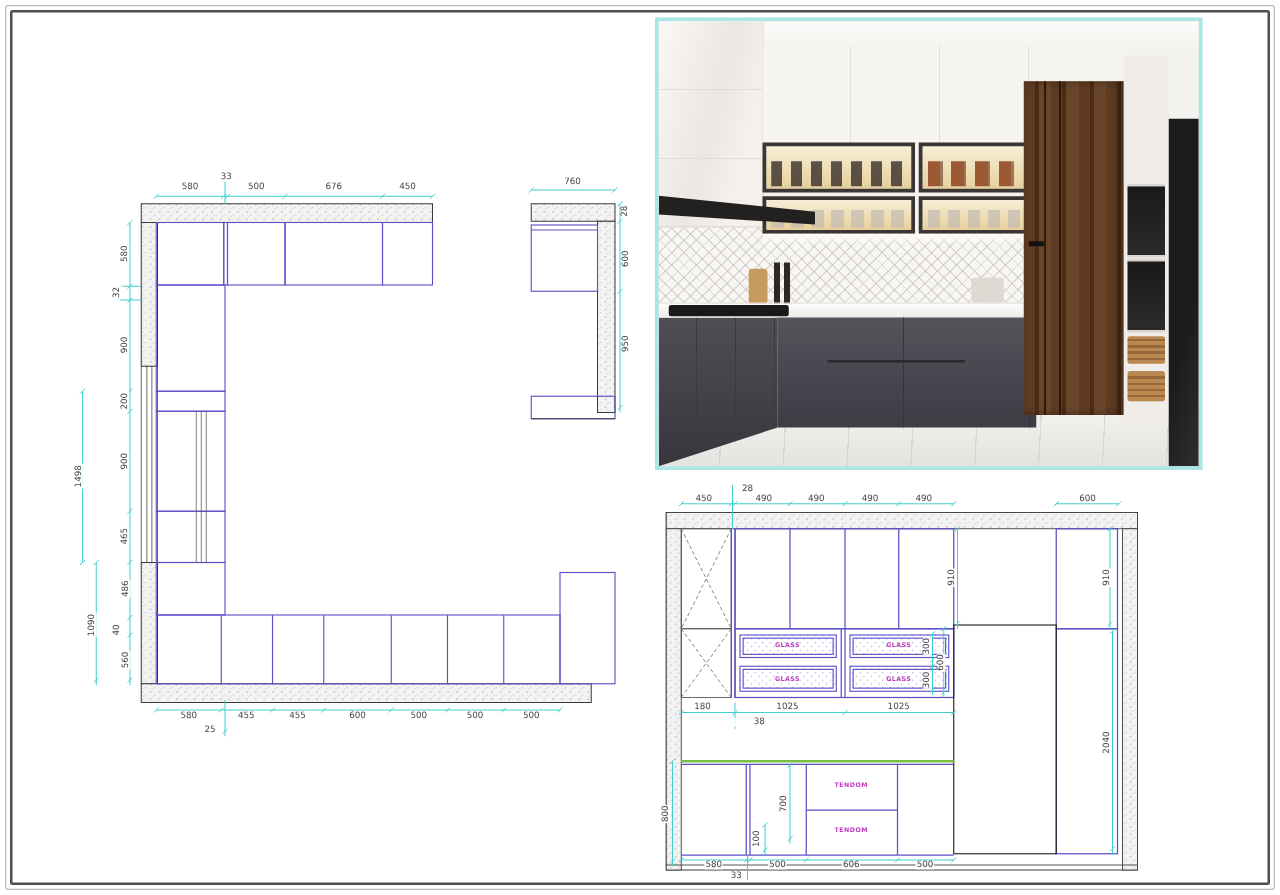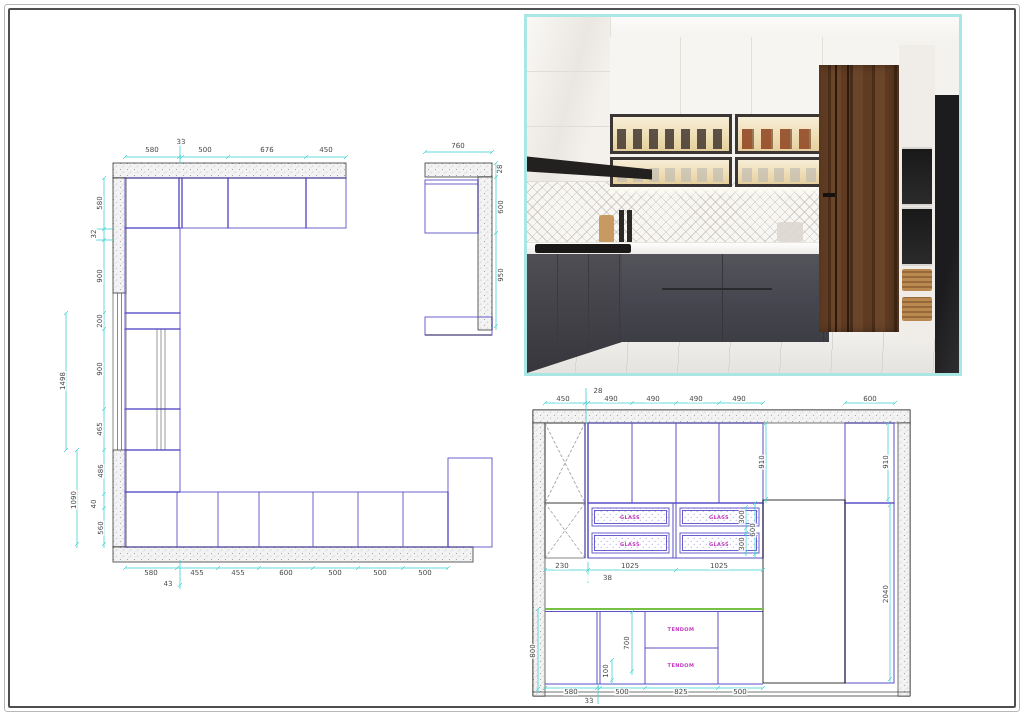--- a/index.html
+++ b/index.html
@@ -174,52 +174,52 @@
     <span class="dim rot" style="left: 94px; top: 504px;">40</span>
     <span class="dim rot" style="left: 101px; top: 528px;">560</span>
     <span class="dim rot" style="left: 74px; top: 500px;">1090</span>
     <span class="dim" style="left: 151px; top: 573px;">580</span>
     <span class="dim" style="left: 197px; top: 573px;">455</span>
     <span class="dim" style="left: 238px; top: 573px;">455</span>
     <span class="dim" style="left: 286px; top: 573px;">600</span>
     <span class="dim" style="left: 335px; top: 573px;">500</span>
     <span class="dim" style="left: 380px; top: 573px;">500</span>
     <span class="dim" style="left: 425px; top: 573px;">500</span>
-    <span class="dim" style="left: 168px; top: 584px;">43</span>
+    <span class="dim" style="left: 168px; top: 584px;">25</span>
   </div>
 <div class="labels">
     <span class="dim" style="left: 458px; top: 146px;">760</span>
     <span class="dim rot" style="left: 500px; top: 169px;">28</span>
     <span class="dim rot" style="left: 501px; top: 207px;">600</span>
     <span class="dim rot" style="left: 501px; top: 275px;">950</span>
   </div>
 <div class="labels">
     <span class="dim" style="left: 563px; top: 399px;">450</span>
     <span class="dim" style="left: 598px; top: 391px;">28</span>
     <span class="dim" style="left: 611px; top: 399px;">490</span>
     <span class="dim" style="left: 653px; top: 399px;">490</span>
     <span class="dim" style="left: 696px; top: 399px;">490</span>
     <span class="dim" style="left: 739px; top: 399px;">490</span>
     <span class="dim" style="left: 870px; top: 399px;">600</span>
     <span class="dim rot" style="left: 762px; top: 462px;">910</span>
     <span class="dim rot" style="left: 886px; top: 462px;">910</span>
     <span class="dim rot" style="left: 742px; top: 517px;">300</span>
     <span class="dim rot" style="left: 742px; top: 544px;">300</span>
     <span class="dim rot" style="left: 753px; top: 530px;">600</span>
-    <span class="dim" style="left: 562px; top: 566px;">230</span>
+    <span class="dim" style="left: 562px; top: 566px;">180</span>
     <span class="dim" style="left: 630px; top: 566px;">1025</span>
     <span class="dim" style="left: 719px; top: 566px;">1025</span>
     <span class="dim" style="left: 594px; top: 578px; padding-left: 28px;">38</span>
     <span class="dim rot" style="left: 886px; top: 594px;">2040</span>
     <span class="dim rot" style="left: 533px; top: 651px;">800</span>
     <span class="dim rot" style="left: 627px; top: 643px;">700</span>
     <span class="dim rot" style="left: 606px; top: 671px;">100</span>
     <span class="dim" style="left: 571px; top: 692px;">580</span>
     <span class="dim" style="left: 622px; top: 692px;">500</span>
-    <span class="dim" style="left: 681px; top: 692px;">825</span>
+    <span class="dim" style="left: 681px; top: 692px;">606</span>
     <span class="dim" style="left: 740px; top: 692px;">500</span>
     <span class="dim" style="left: 589px; top: 701px;">33</span>
   </div>
 <div class="labels">
     <span class="dim note" style="left: 630px; top: 517px;">GLASS</span>
     <span class="dim note" style="left: 719px; top: 517px;">GLASS</span>
     <span class="dim note" style="left: 630px; top: 544px;">GLASS</span>
     <span class="dim note" style="left: 719px; top: 544px;">GLASS</span>
     <span class="dim note" style="left: 681px; top: 629px;">TENDOM</span>
     <span class="dim note" style="left: 681px; top: 665px;">TENDOM</span>

